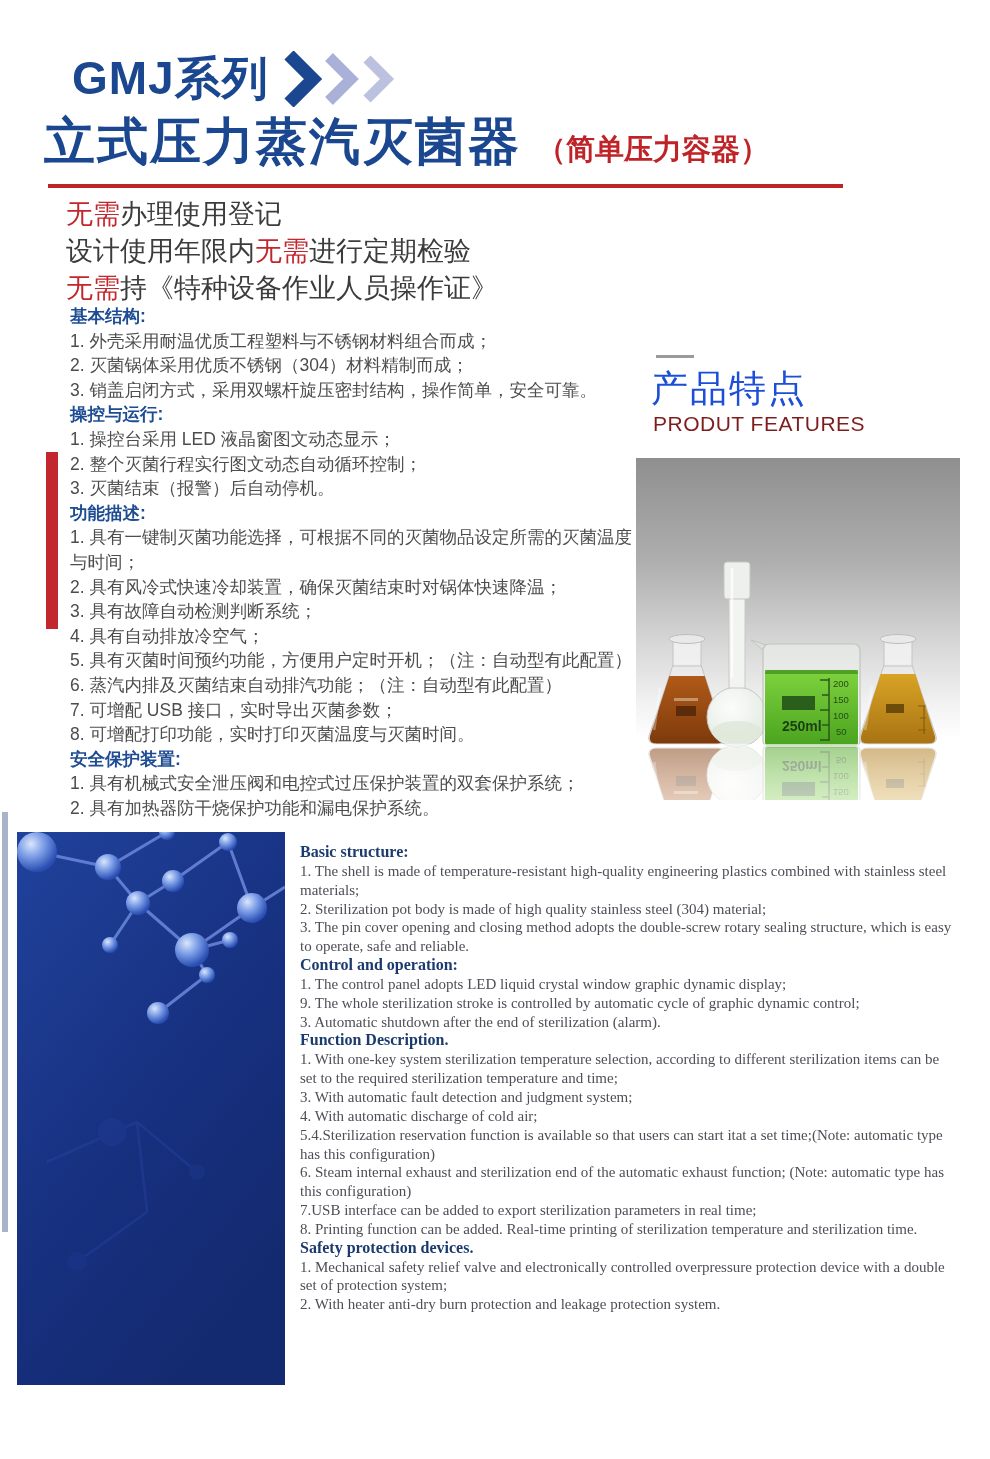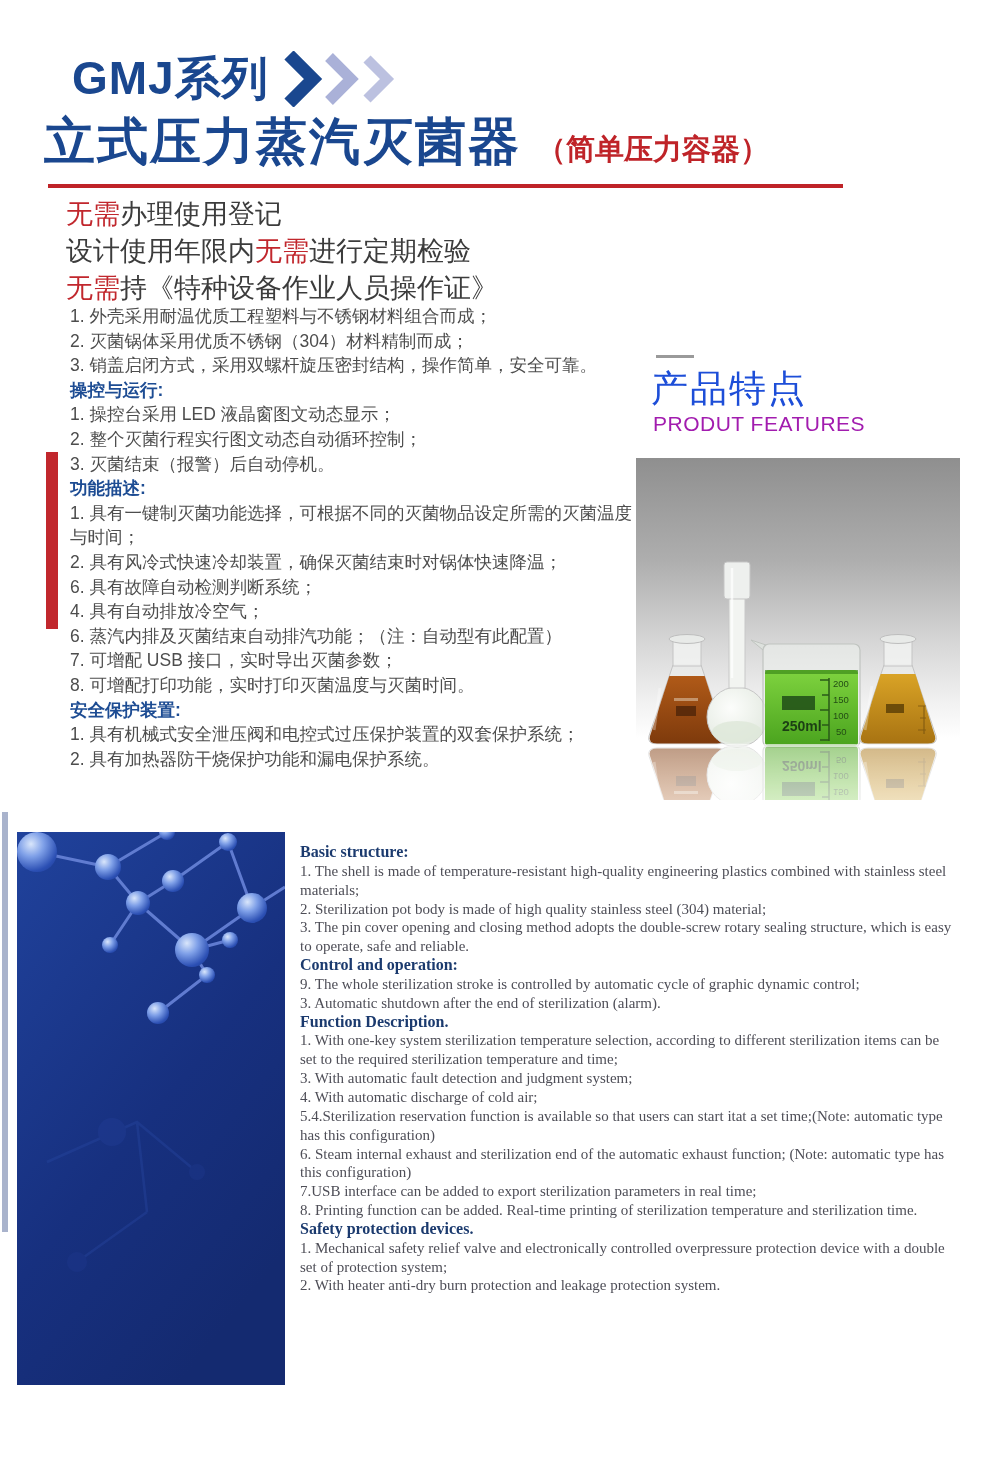--- a/index.html
+++ b/index.html
@@ -21,21 +21,21 @@
 
   
   .cn-specs{position:absolute;left:70px;top:304px;width:572px;font-size:17.5px;line-height:24.6px;color:#4d4d4d;}
   .cn-head{color:#1d4c93;font-weight:bold;}
   .cn-item{}
   .red-bar{position:absolute;left:46px;top:452px;width:12px;height:177px;background:#c1272d;}
 
   
   .feat-dash{position:absolute;left:656px;top:355px;width:38px;height:3px;background:#9a9a9a;}
   .feat-cn{position:absolute;left:651px;top:364px;font-size:37px;font-weight:normal;color:#1d4ed8;letter-spacing:2px;}
-  .feat-en{position:absolute;left:653px;top:412px;font-size:21px;color:#a21caf;letter-spacing:0.5px;}
+  .feat-en{position:absolute;left:653px;top:412px;font-size:21px;color:#7f1d1d;letter-spacing:0.5px;}
   .product-photo{position:absolute;left:636px;top:458px;width:324px;height:342px;}
 
   
   .edge-strip{position:absolute;left:2px;top:812px;width:6px;height:420px;background:#a9b3cc;}
   .molecule-art{position:absolute;left:17px;top:832px;width:268px;height:553px;}
 
   
   .en-specs{position:absolute;left:300px;top:843px;width:656px;
             font-family:"Liberation Serif",serif;font-size:15px;line-height:18.85px;color:#4e4e57;}
   .en-head{color:#1b3a6e;font-weight:bold;font-size:16px;}
@@ -61,32 +61,34 @@
 
   <div class="highlights">
     <div class="hl-line"><span class="hl-norm"></span><span class="hl-em">无需</span><span class="hl-norm">办理使用登记</span></div>
     <div class="hl-line"><span class="hl-norm">设计使用年限内</span><span class="hl-em">无需</span><span class="hl-norm">进行定期检验</span></div>
     <div class="hl-line"><span class="hl-norm"></span><span class="hl-em">无需</span><span class="hl-norm">持《特种设备作业人员操作证》</span></div>
   </div>
 
   <div class="red-bar"></div>
 
   <div class="cn-specs">
+    <div class="cn-head">基本结构:</div>
     <div class="cn-item">1. 外壳采用耐温优质工程塑料与不锈钢材料组合而成；</div>
     <div class="cn-item">2. 灭菌锅体采用优质不锈钢（304）材料精制而成；</div>
     <div class="cn-item">3. 销盖启闭方式，采用双螺杆旋压密封结构，操作简单，安全可靠。</div>
     <div class="cn-head">操控与运行:</div>
     <div class="cn-item">1. 操控台采用 LED 液晶窗图文动态显示；</div>
     <div class="cn-item">2. 整个灭菌行程实行图文动态自动循环控制；</div>
     <div class="cn-item">3. 灭菌结束（报警）后自动停机。</div>
     <div class="cn-head">功能描述:</div>
     <div class="cn-item">1. 具有一键制灭菌功能选择，可根据不同的灭菌物品设定所需的灭菌温度与时间；</div>
     <div class="cn-item">2. 具有风冷式快速冷却装置，确保灭菌结束时对锅体快速降温；</div>
-    <div class="cn-item">6. 具有故障自动检测判断系统；</div>
+    <div class="cn-item">3. 具有故障自动检测判断系统；</div>
     <div class="cn-item">4. 具有自动排放冷空气；</div>
+    <div class="cn-item">5. 具有灭菌时间预约功能，方便用户定时开机；（注：自动型有此配置）</div>
     <div class="cn-item">6. 蒸汽内排及灭菌结束自动排汽功能；（注：自动型有此配置）</div>
     <div class="cn-item">7. 可增配 USB 接口，实时导出灭菌参数；</div>
     <div class="cn-item">8. 可增配打印功能，实时打印灭菌温度与灭菌时间。</div>
     <div class="cn-head">安全保护装置:</div>
     <div class="cn-item">1. 具有机械式安全泄压阀和电控式过压保护装置的双套保护系统；</div>
     <div class="cn-item">2. 具有加热器防干烧保护功能和漏电保护系统。</div>
   </div>
 
   <div class="feat-dash"></div>
   <div class="feat-cn">产品特点</div>
@@ -219,20 +221,21 @@
       <circle cx="141" cy="181" r="11"></circle>
     </g>
   </svg>
 
   <div class="en-specs">
     <div class="en-head">Basic structure:</div>
     <div class="en-item">1. The shell is made of temperature-resistant high-quality engineering plastics combined with stainless steel materials;</div>
     <div class="en-item">2. Sterilization pot body is made of high quality stainless steel (304) material;</div>
     <div class="en-item">3. The pin cover opening and closing method adopts the double-screw rotary sealing structure, which is easy to operate, safe and reliable.</div>
     <div class="en-head">Control and operation:</div>
+    <div class="en-item">1. The control panel adopts LED liquid crystal window graphic dynamic display;</div>
     <div class="en-item">9. The whole sterilization stroke is controlled by automatic cycle of graphic dynamic control;</div>
     <div class="en-item">3. Automatic shutdown after the end of sterilization (alarm).</div>
     <div class="en-head">Function Description.</div>
     <div class="en-item">1. With one-key system sterilization temperature selection, according to different sterilization items can be set to the required sterilization temperature and time;</div>
     <div class="en-item">3. With automatic fault detection and judgment system;</div>
     <div class="en-item">4. With automatic discharge of cold air;</div>
     <div class="en-item">5.4.Sterilization reservation function is available so that users can start itat a set time;(Note: automatic type has this configuration)</div>
     <div class="en-item">6. Steam internal exhaust and sterilization end of the automatic exhaust function; (Note: automatic type has this configuration)</div>
     <div class="en-item">7.USB interface can be added to export sterilization parameters in real time;</div>
     <div class="en-item">8. Printing function can be added. Real-time printing of sterilization temperature and sterilization time.</div>

